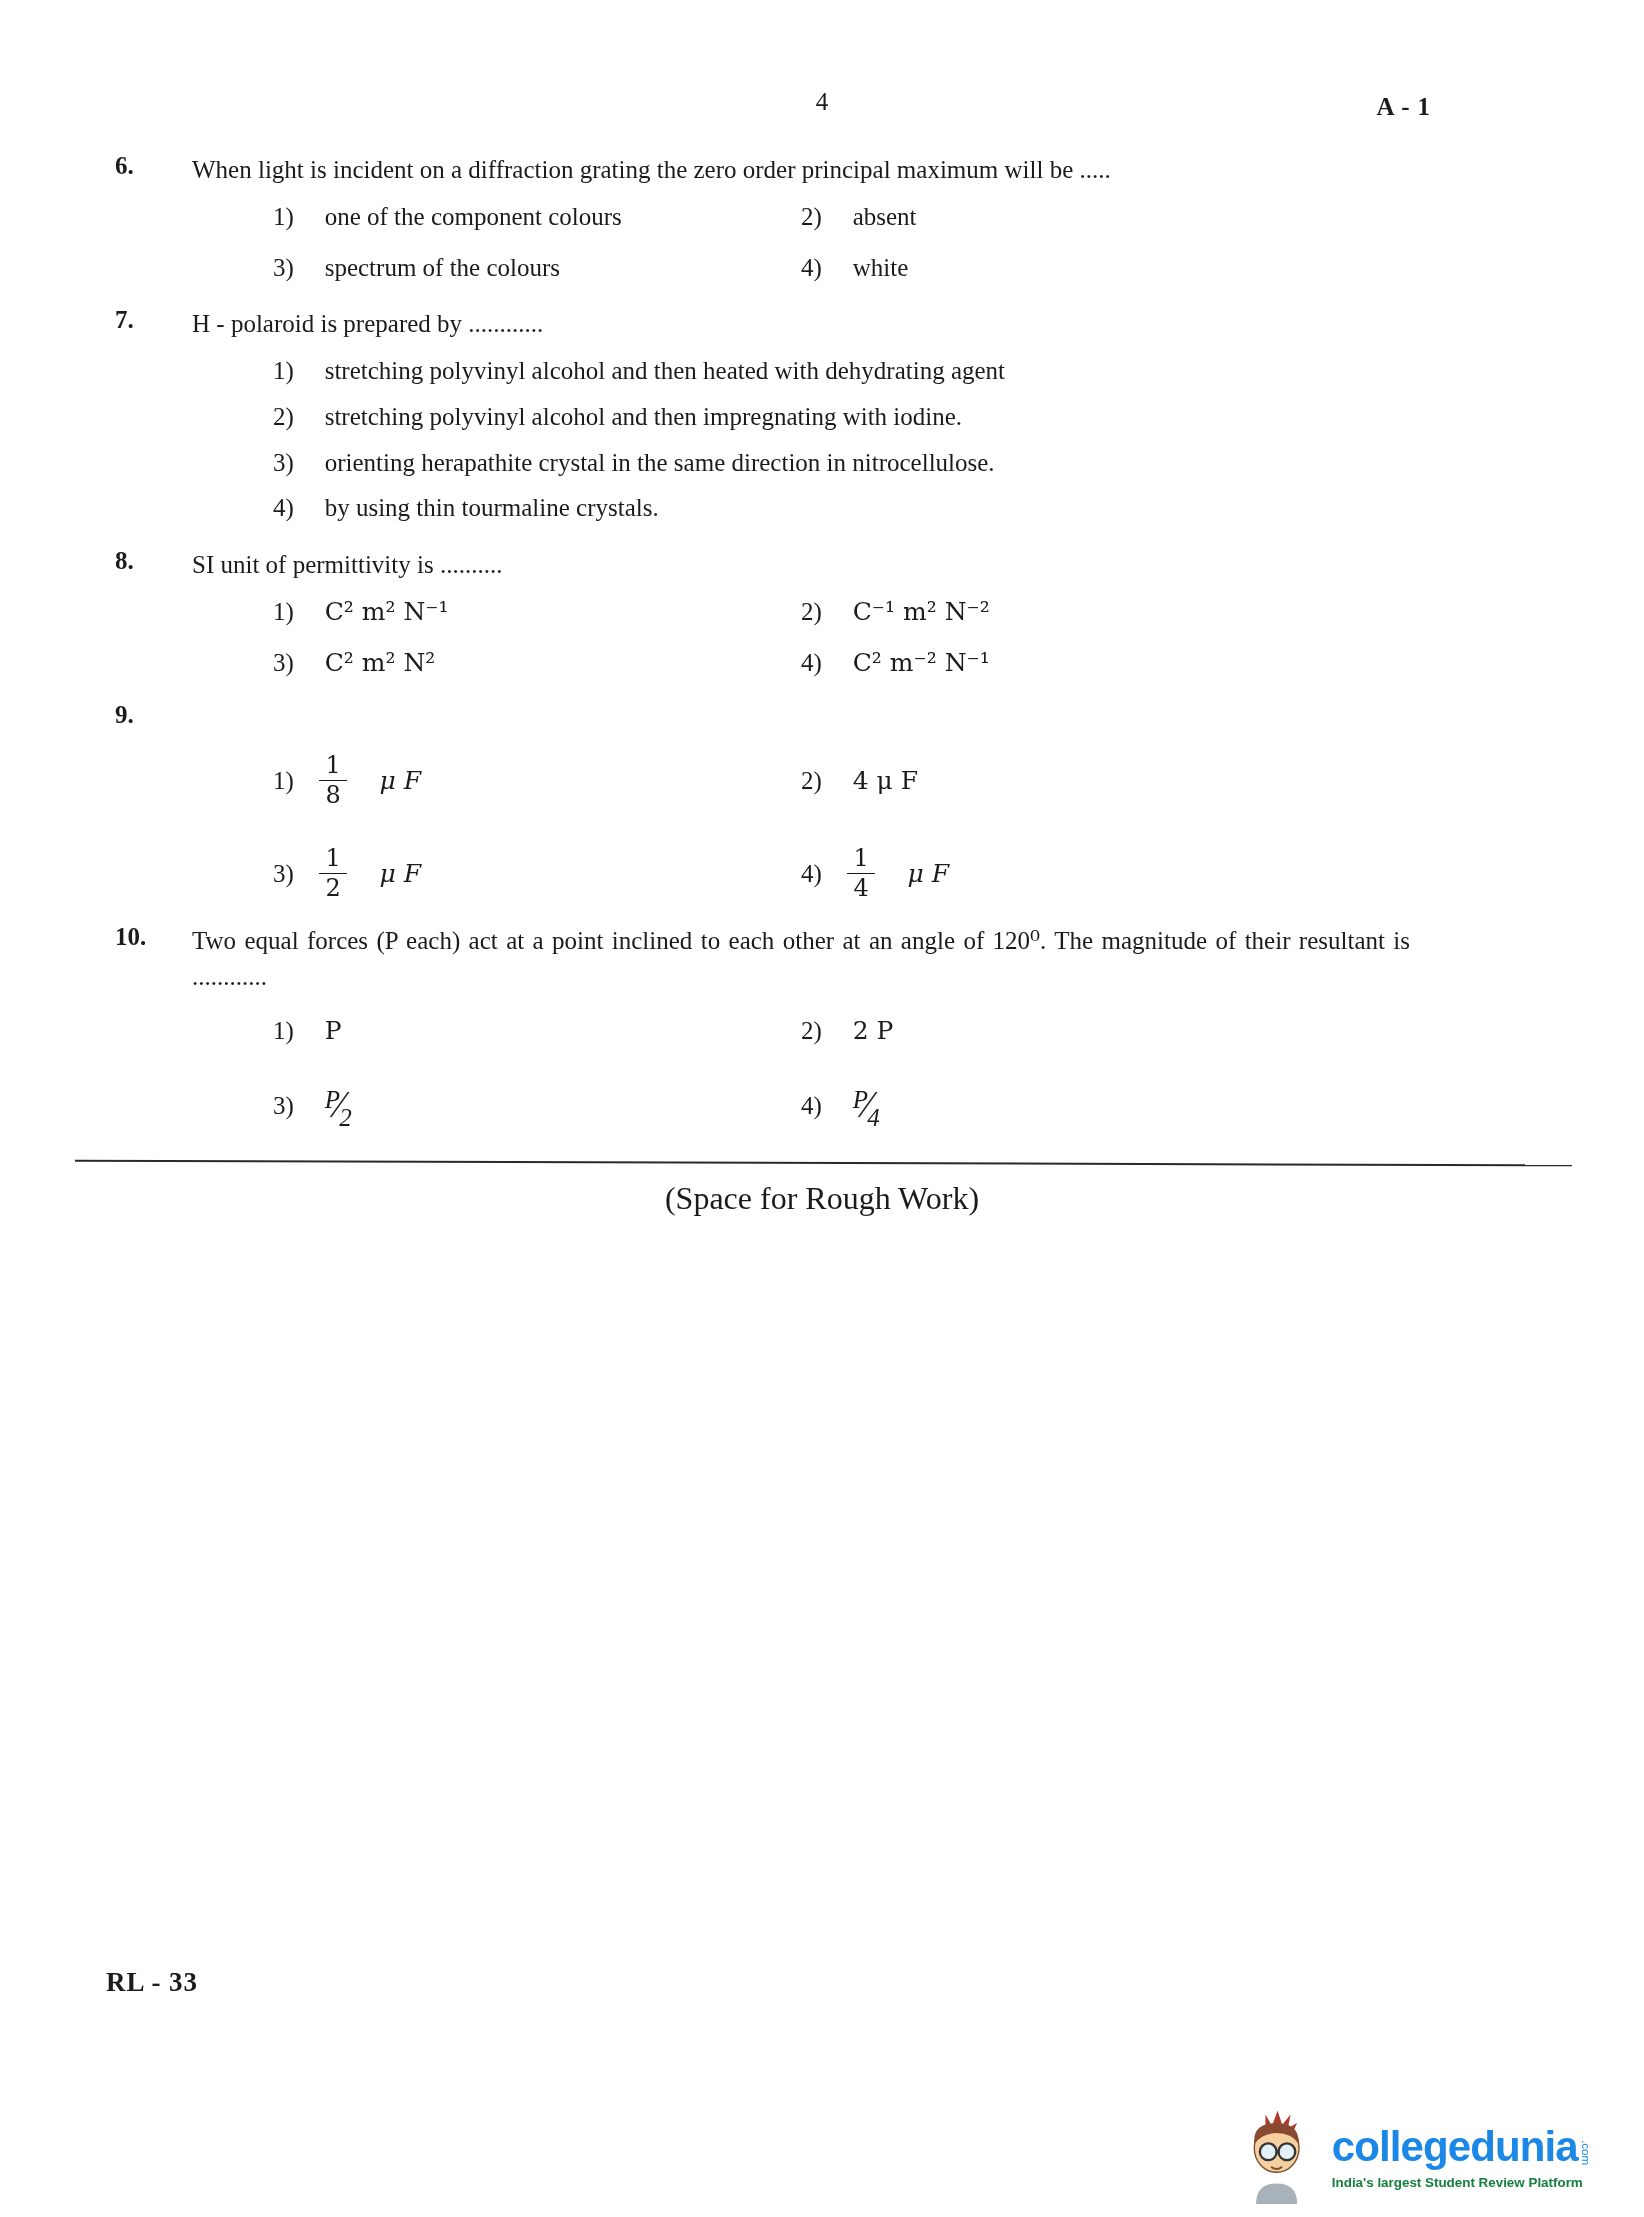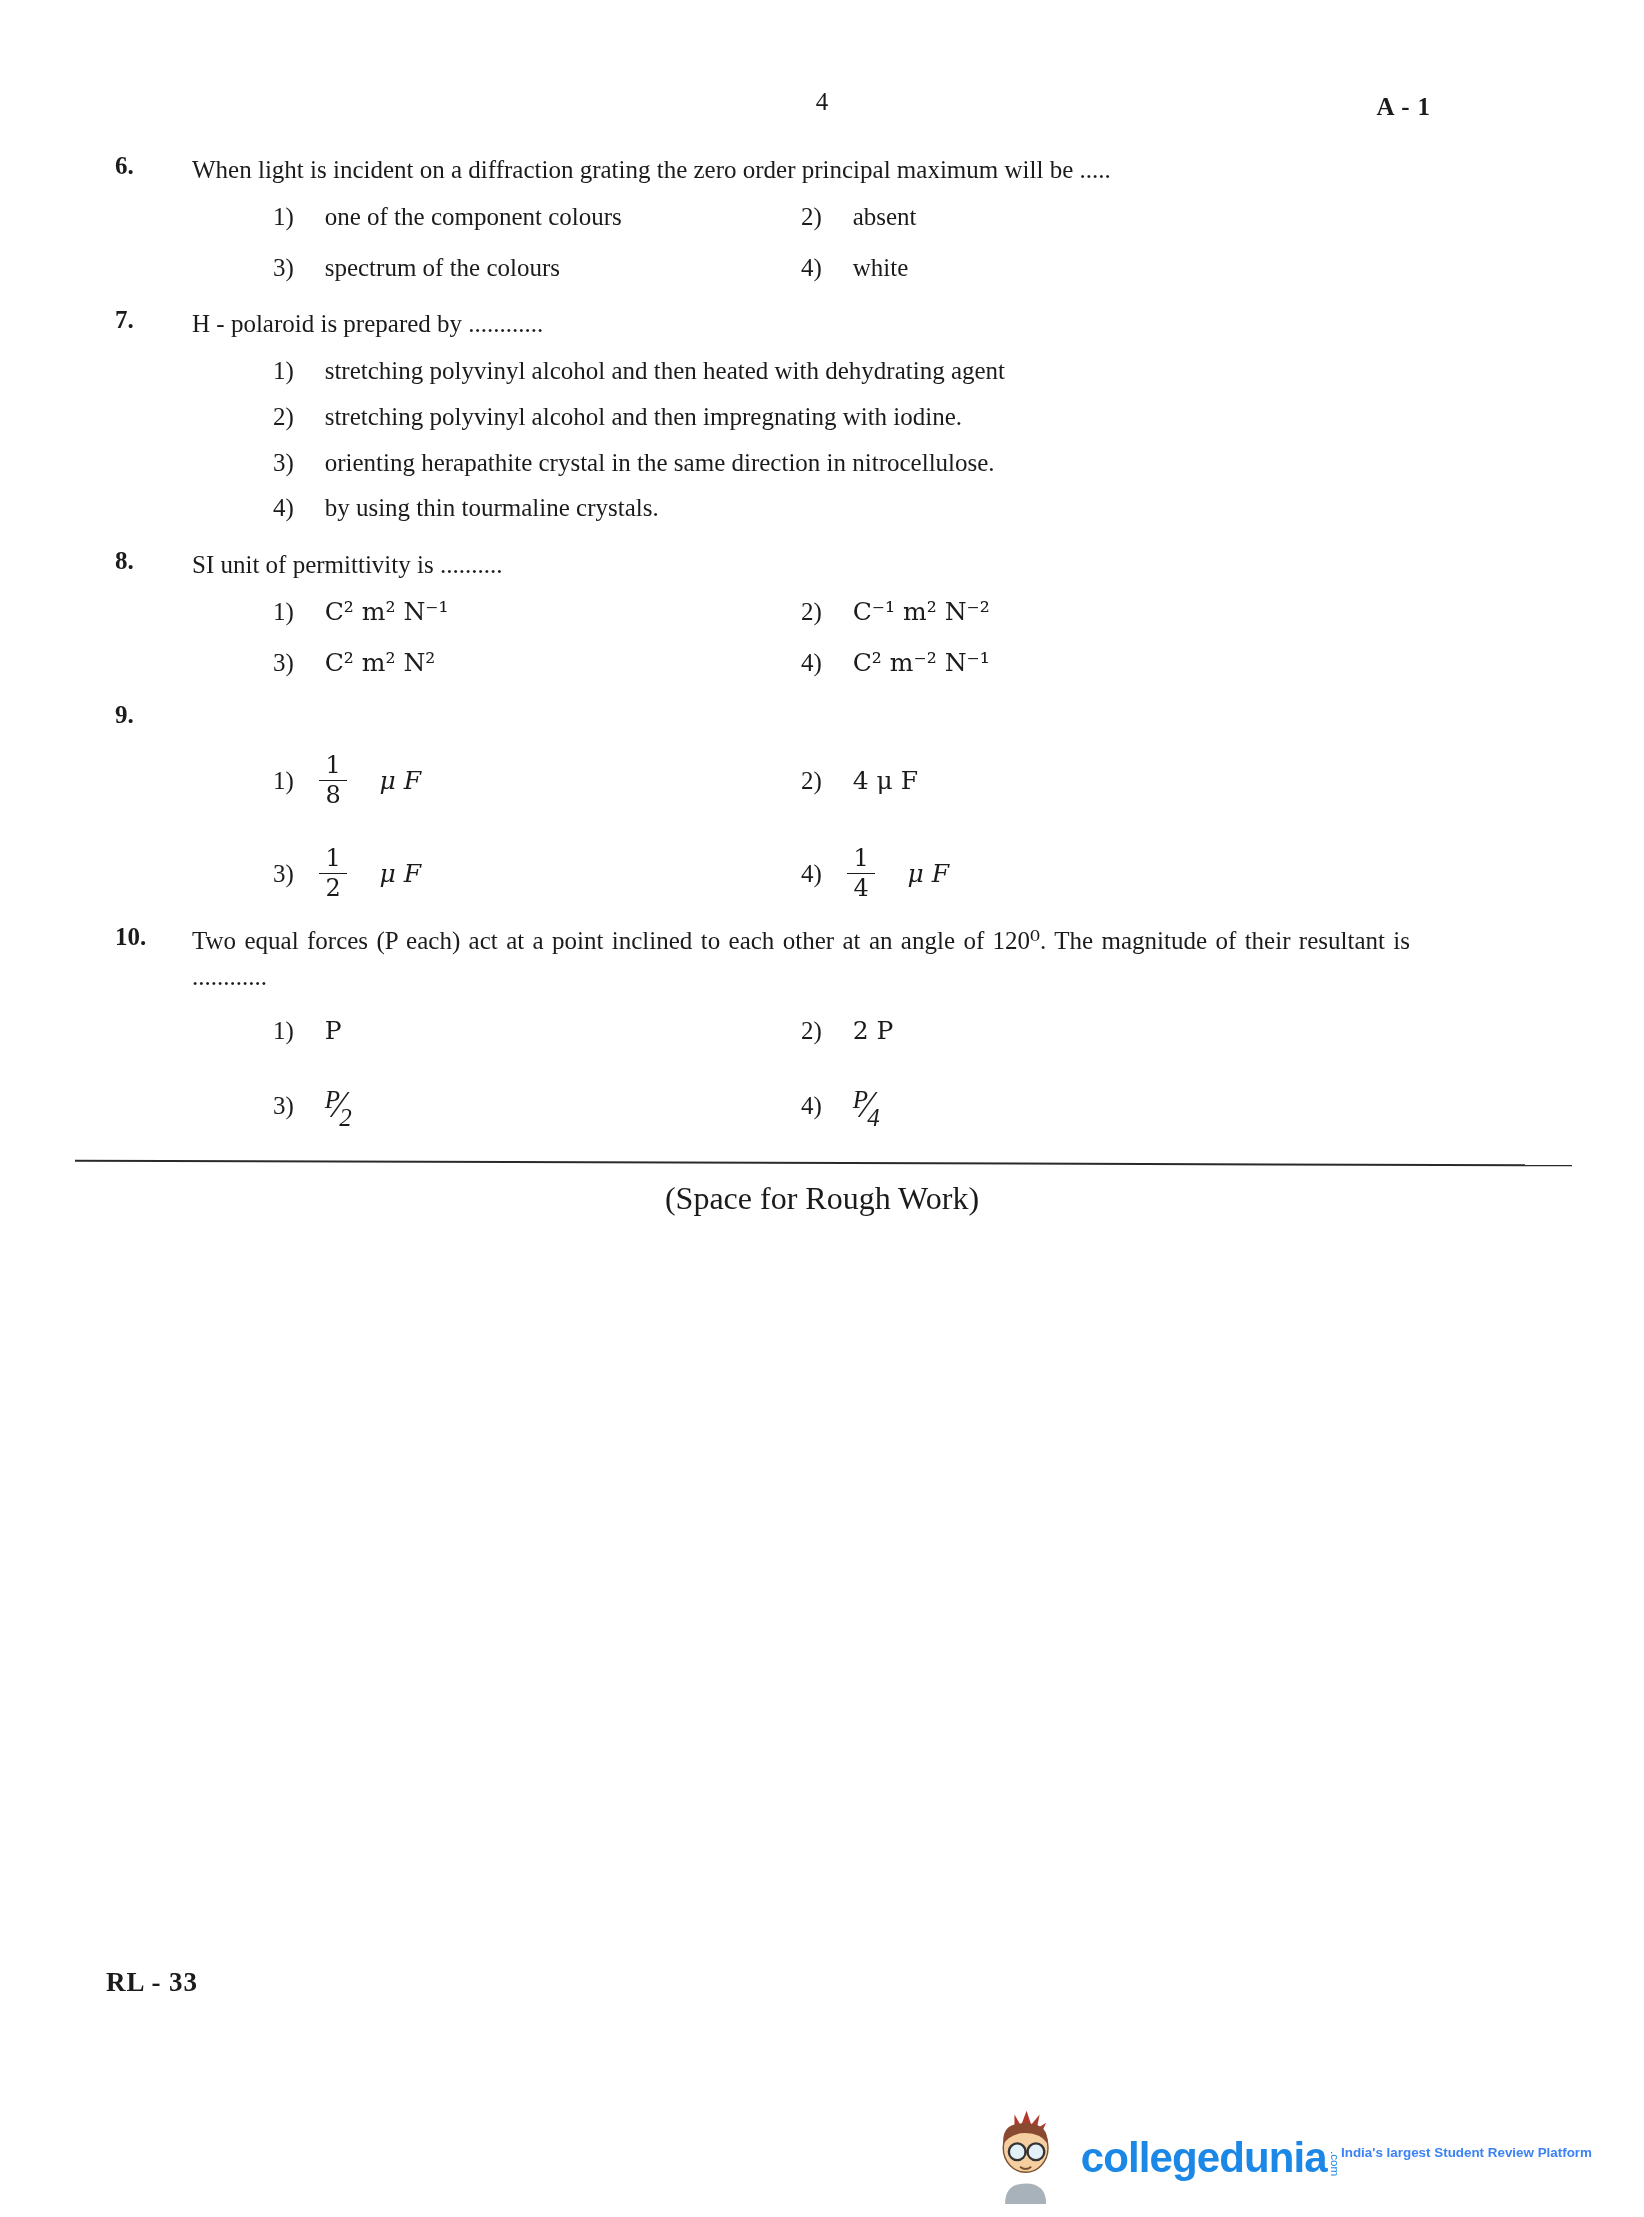--- a/index.html
+++ b/index.html
@@ -53,25 +53,25 @@
     border-top: 2.2px solid #2a2a2a;
     transform: rotate(0.18deg);
   }
   .rough-label { text-align: center; margin-top: 16px; font-size: 32px; }
 
   
   .footer-code { position: absolute; left: 106px; top: 1967px; font-weight: bold; font-size: 27px; letter-spacing: 0.9px; }
 
   .brand { position: absolute; right: 52px; bottom: 7.2px; display: flex; align-items: center; gap: 14.3px; }
   .brand-mascot { flex: none; }
-  .brand-textblock { display: flex; flex-direction: row; }
+  .brand-textblock { display: flex; flex-direction: column; }
   .brand-row { display: flex; align-items: flex-end; }
   .brand-name { font-family: "Liberation Sans", "DejaVu Sans", sans-serif; font-weight: bold; font-size: 42px; letter-spacing: -0.9px; line-height: 1; }
   .brand-domain { font-family: "Liberation Sans", sans-serif; font-size: 11.6px; writing-mode: vertical-rl; line-height: 1; margin-left: 2.7px; padding-bottom: 3.6px; }
-  .brand-tagline { font-family: "Liberation Sans", "DejaVu Sans", sans-serif; font-size: 13.4px; font-weight: bold; color: #3b82f6; margin-top: 7.2px; }
+  .brand-tagline { font-family: "Liberation Sans", "DejaVu Sans", sans-serif; font-size: 13.4px; font-weight: bold; color: #15803d; margin-top: 7.2px; }
 </style>
 </head>
 <body>
 
 <div class="sheet">
 
   <div class="page-head">
     <div class="page-num">4</div>
     <div class="page-code">A - 1</div>
   </div>

